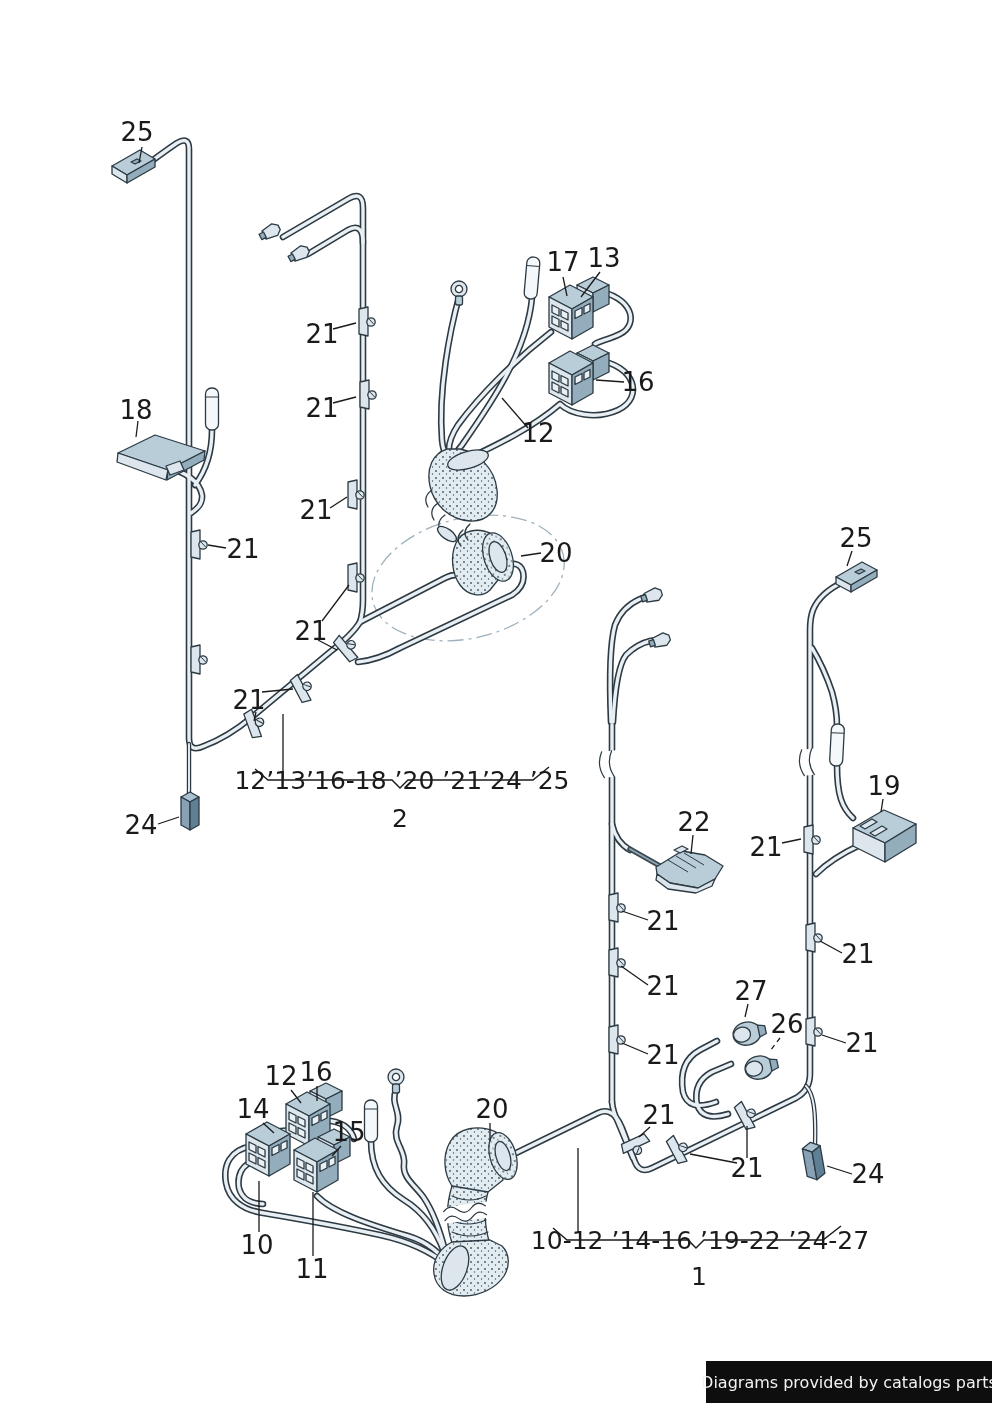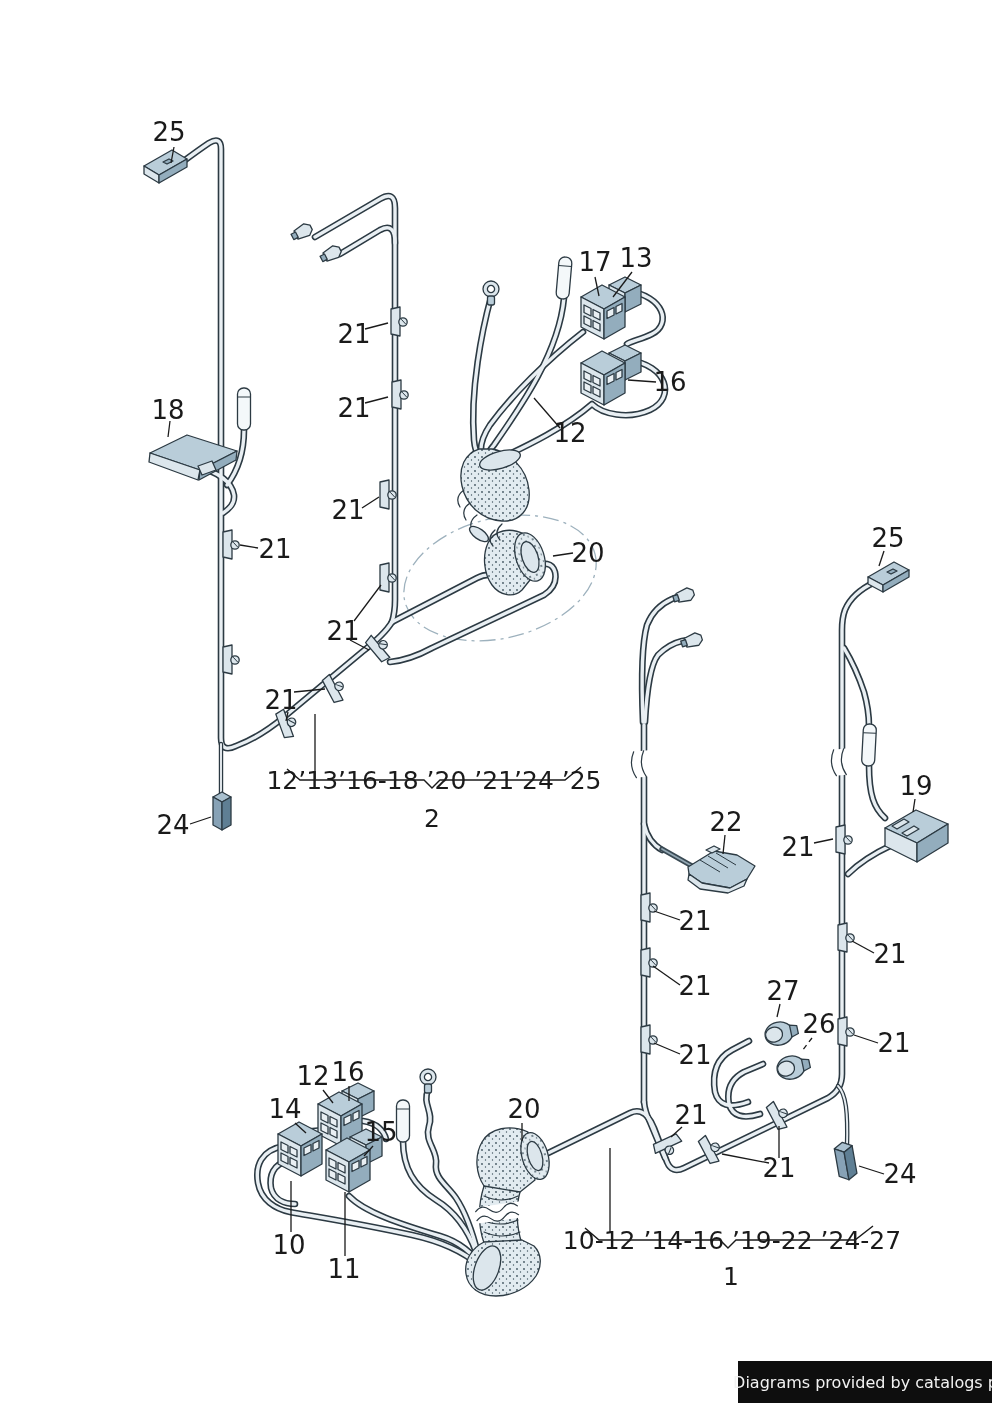--- a/index.html
+++ b/index.html
@@ -1,16 +1,16 @@
 <!DOCTYPE html>
 <html style="--outline: #2c3a43; --wirefill: #e9eff3; --fillLight: #dce6ec; --fillMed: #b9cdd9; --fillDark: #93adbd; --fillPaper: #f4f8fa; --blueLight: #a9c0cf; --blueMed: #87a2b6; --blueDark: #5f7f94; --leader: #1a1a1a; --phantom: #9db1bd; --stipBg: #e2ebf0; --stipDot: #41545f; --footerBg: #0e0e0e; --footerText: #f2f2f2;"><head>
 <meta charset="utf-8">
 <style>
   html,body{margin:0;padding:0;background:#ffffff;}
-  .page{width:877px;height:1403px;position:relative;background:#fff;font-family:"DejaVu Sans",sans-serif;padding-left:32px;}
+  .page{width:877px;height:1403px;position:relative;background:#fff;font-family:"DejaVu Sans",sans-serif;}
   svg{display:block;}
   .wire-outer{stroke:var(--outline,#2c3a43);stroke-width:6.6;fill:none;stroke-linecap:round;stroke-linejoin:round;}
   .wire-inner{stroke:var(--wirefill,#e9eff3);stroke-width:3.4;fill:none;stroke-linecap:round;stroke-linejoin:round;}
   .lead-outer{stroke:var(--outline,#2c3a43);stroke-width:4.4;fill:none;stroke-linecap:round;}
   .lead-inner{stroke:var(--wirefill,#e9eff3);stroke-width:1.9;fill:none;stroke-linecap:round;}
   .dkw-outer{stroke:#3a4a54;stroke-width:5.4;fill:none;stroke-linecap:round;}
   .dkw-inner{stroke:#93a7b3;stroke-width:1.8;fill:none;stroke-linecap:round;}
   .shape{stroke:var(--outline,#2c3a43);stroke-width:1.3;stroke-linejoin:round;}
   .f-light{fill:var(--fillLight,#dce6ec);}
   .f-med{fill:var(--fillMed,#b9cdd9);}

